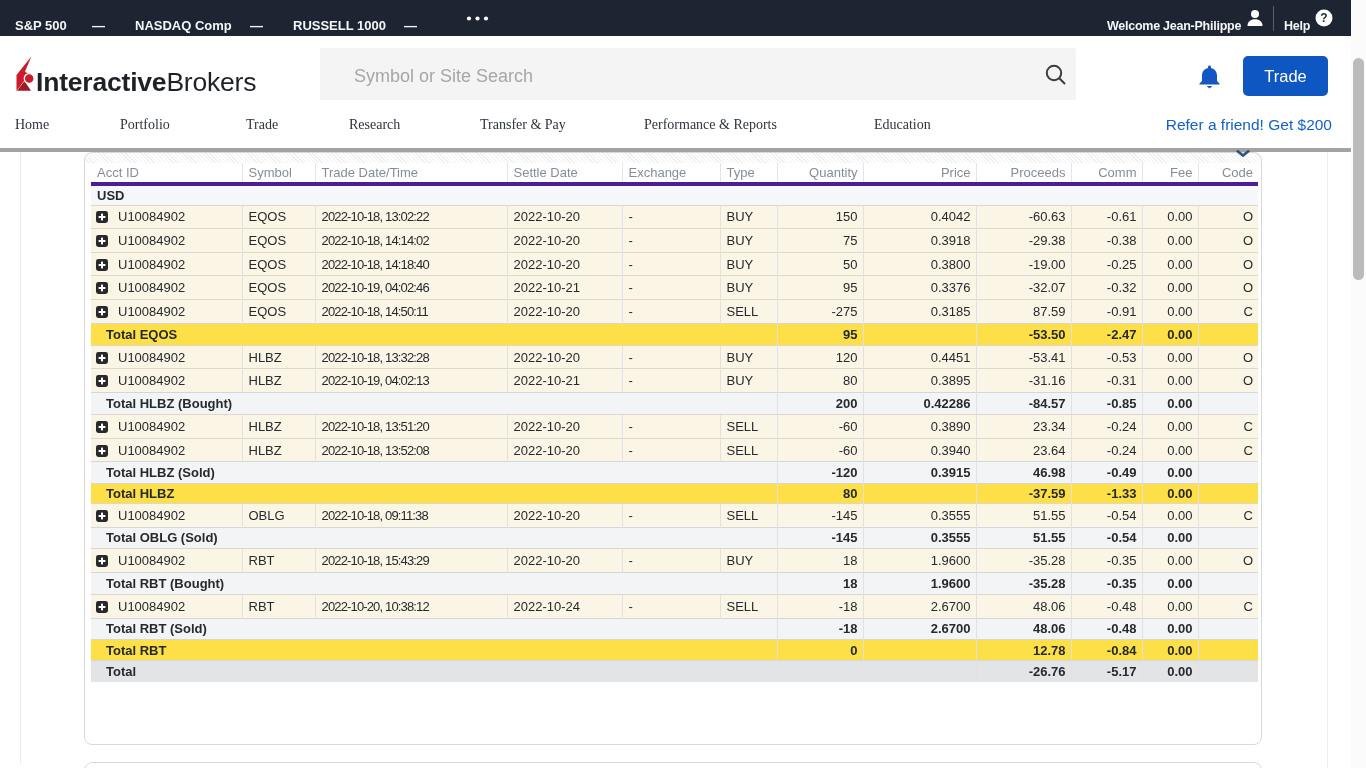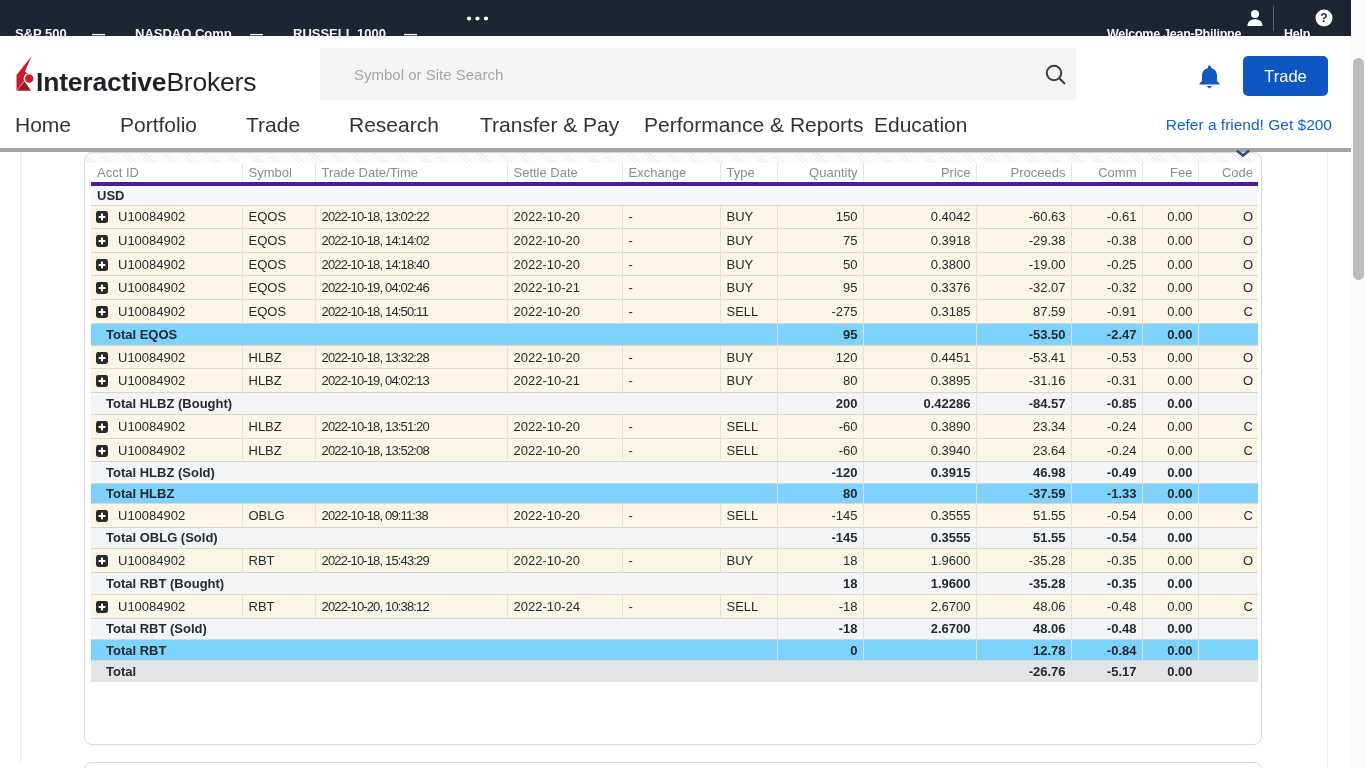--- a/index.html
+++ b/index.html
@@ -1,36 +1,36 @@
 <!DOCTYPE html>
 <html><head><meta charset="utf-8">
 <style>
 * { margin:0; padding:0; box-sizing:border-box; }
 html,body { width:1366px; height:768px; overflow:hidden; background:#fff;
   font-family:"Liberation Sans", sans-serif; }
 
 .topbar { position:absolute; left:0; top:0; width:1351px; height:36px; background:#1d2532; }
-.topbar .it { position:absolute; top:16px; height:36px; line-height:36px; color:#f4f6f8; font-size:13px; font-weight:700; white-space:nowrap; }
+.topbar .it { position:absolute; top:8px; height:36px; line-height:36px; color:#f4f6f8; font-size:13px; font-weight:700; white-space:nowrap; }
 .wel { font-size:12.5px !important; letter-spacing:-0.25px; }
 .dash { font-weight:400; color:#fff; }
 .wel { font-weight:700; }
 .tdiv { position:absolute; left:1273px; top:6px; width:1px; height:25px; background:#59606c; }
 
 .hdr { position:absolute; left:0; top:36px; width:1366px; height:116px; background:#fff; border-bottom:4px solid #a3a3a3; }
 .logo { position:absolute; }
 .logotext { position:absolute; left:36px; top:33px; font-size:26.5px; color:#1e2227; letter-spacing:-0.2px; line-height:1; }
 .logotext b { font-weight:700; }
 .search { position:absolute; left:320px; top:12px; width:756px; height:52px; background:#f4f4f4; border-radius:2px; }
-.search .ph { position:absolute; left:34px; top:18px; font-size:15px; color:#a6a6a6; }
+.search .ph { position:absolute; left:34px; top:18px; font-size:18px; color:#a6a6a6; }
 .search svg { position:absolute; left:724px; top:15px; }
 .bell { position:absolute; left:1198px; top:28.5px; }
 .tradebtn { position:absolute; left:1243px; top:20px; width:85px; height:40px; background:#0e56c1; border-radius:5px; color:#fff; font-size:16.5px; font-weight:500; text-align:center; line-height:40px; }
 
 .nav { position:absolute; left:0; top:64px; height:52px; width:1366px; }
-.nav .ni { position:absolute; top:0; height:52px; line-height:50px; font-size:21px; color:#2e353b; white-space:nowrap; }
+.nav .ni { position:absolute; top:0; height:52px; line-height:50px; font-size:14px; color:#2e353b; white-space:nowrap;font-family:Liberation Serif, serif; }
 .refer { position:absolute; top:0; height:52px; line-height:50px; right:34px; font-size:15.5px; color:#1160cc; }
 
 .panelL { position:absolute; left:20px; top:152px; width:1px; height:612px; background:#ececec; }
 .panelR { position:absolute; left:1327px; top:152px; width:1px; height:616px; background:#ececec; }
 .card { position:absolute; left:84px; top:152px; width:1178px; height:593px; border:1px solid #d9d9d9; border-radius:8px; background:#fff; }
 .hatch { position:absolute; left:0; top:0; width:100%; height:9.5px; border-radius:8px 8px 0 0;
   background:repeating-linear-gradient(45deg, rgba(100,100,100,0.10) 0 1px, rgba(255,255,255,0) 1px 2.7px); }
 .chev { position:absolute; }
 .card2 { position:absolute; left:84px; top:762px; width:1178px; height:40px; border:1px solid #d9d9d9; border-radius:8px; background:#fff; }
 
@@ -40,21 +40,21 @@
 table.tt th.num, table.tt td.num { text-align:right; padding:0 5px 0 0; }
 table.tt .bl { border-left:1px solid #dfe1e3; }
 table.tt td.dt { letter-spacing:-0.85px; }
 table.tt th.bl { border-left:1px solid #e3e5e7; }
 tr.grp1 { background:#edf0f7; }
 tr.grp2 { background:#f5f7fb; }
 tr.grp1 td, tr.grp2 td { font-weight:700; border-top:1px solid #d5d7db; }
 tr.cr { background:#fbf5e5; }
 tr.cr td { border-top:1px solid #ddd8cb; }
 tr.tot1 { background:#f3f4f6; }
-tr.tot2 { background:#7dd3fc;padding-left:32px; }
+tr.tot2 { background:#fde047;padding-left:32px; }
 tr.totf { background:#e3e4e6; }
 tr.tot1 td, tr.tot2 td, tr.totf td { font-weight:700; border-top:1px solid #d4d6da; }
 td.totlab { padding-left:15px !important; }
 td.acct { padding-left:5px !important;margin-left:24px; }
 td.acct span { margin-left:10px; }
 .plusic { vertical-align:-2px; }
 
 .sbtrack { position:absolute; left:1351px; top:0; width:15px; height:768px; background:#fbfbfb; }
 .sbthumb { position:absolute; left:1.5px; top:58px; width:11px; height:222px; background:#b9bbbd; border-radius:6px; }
 </style></head>

